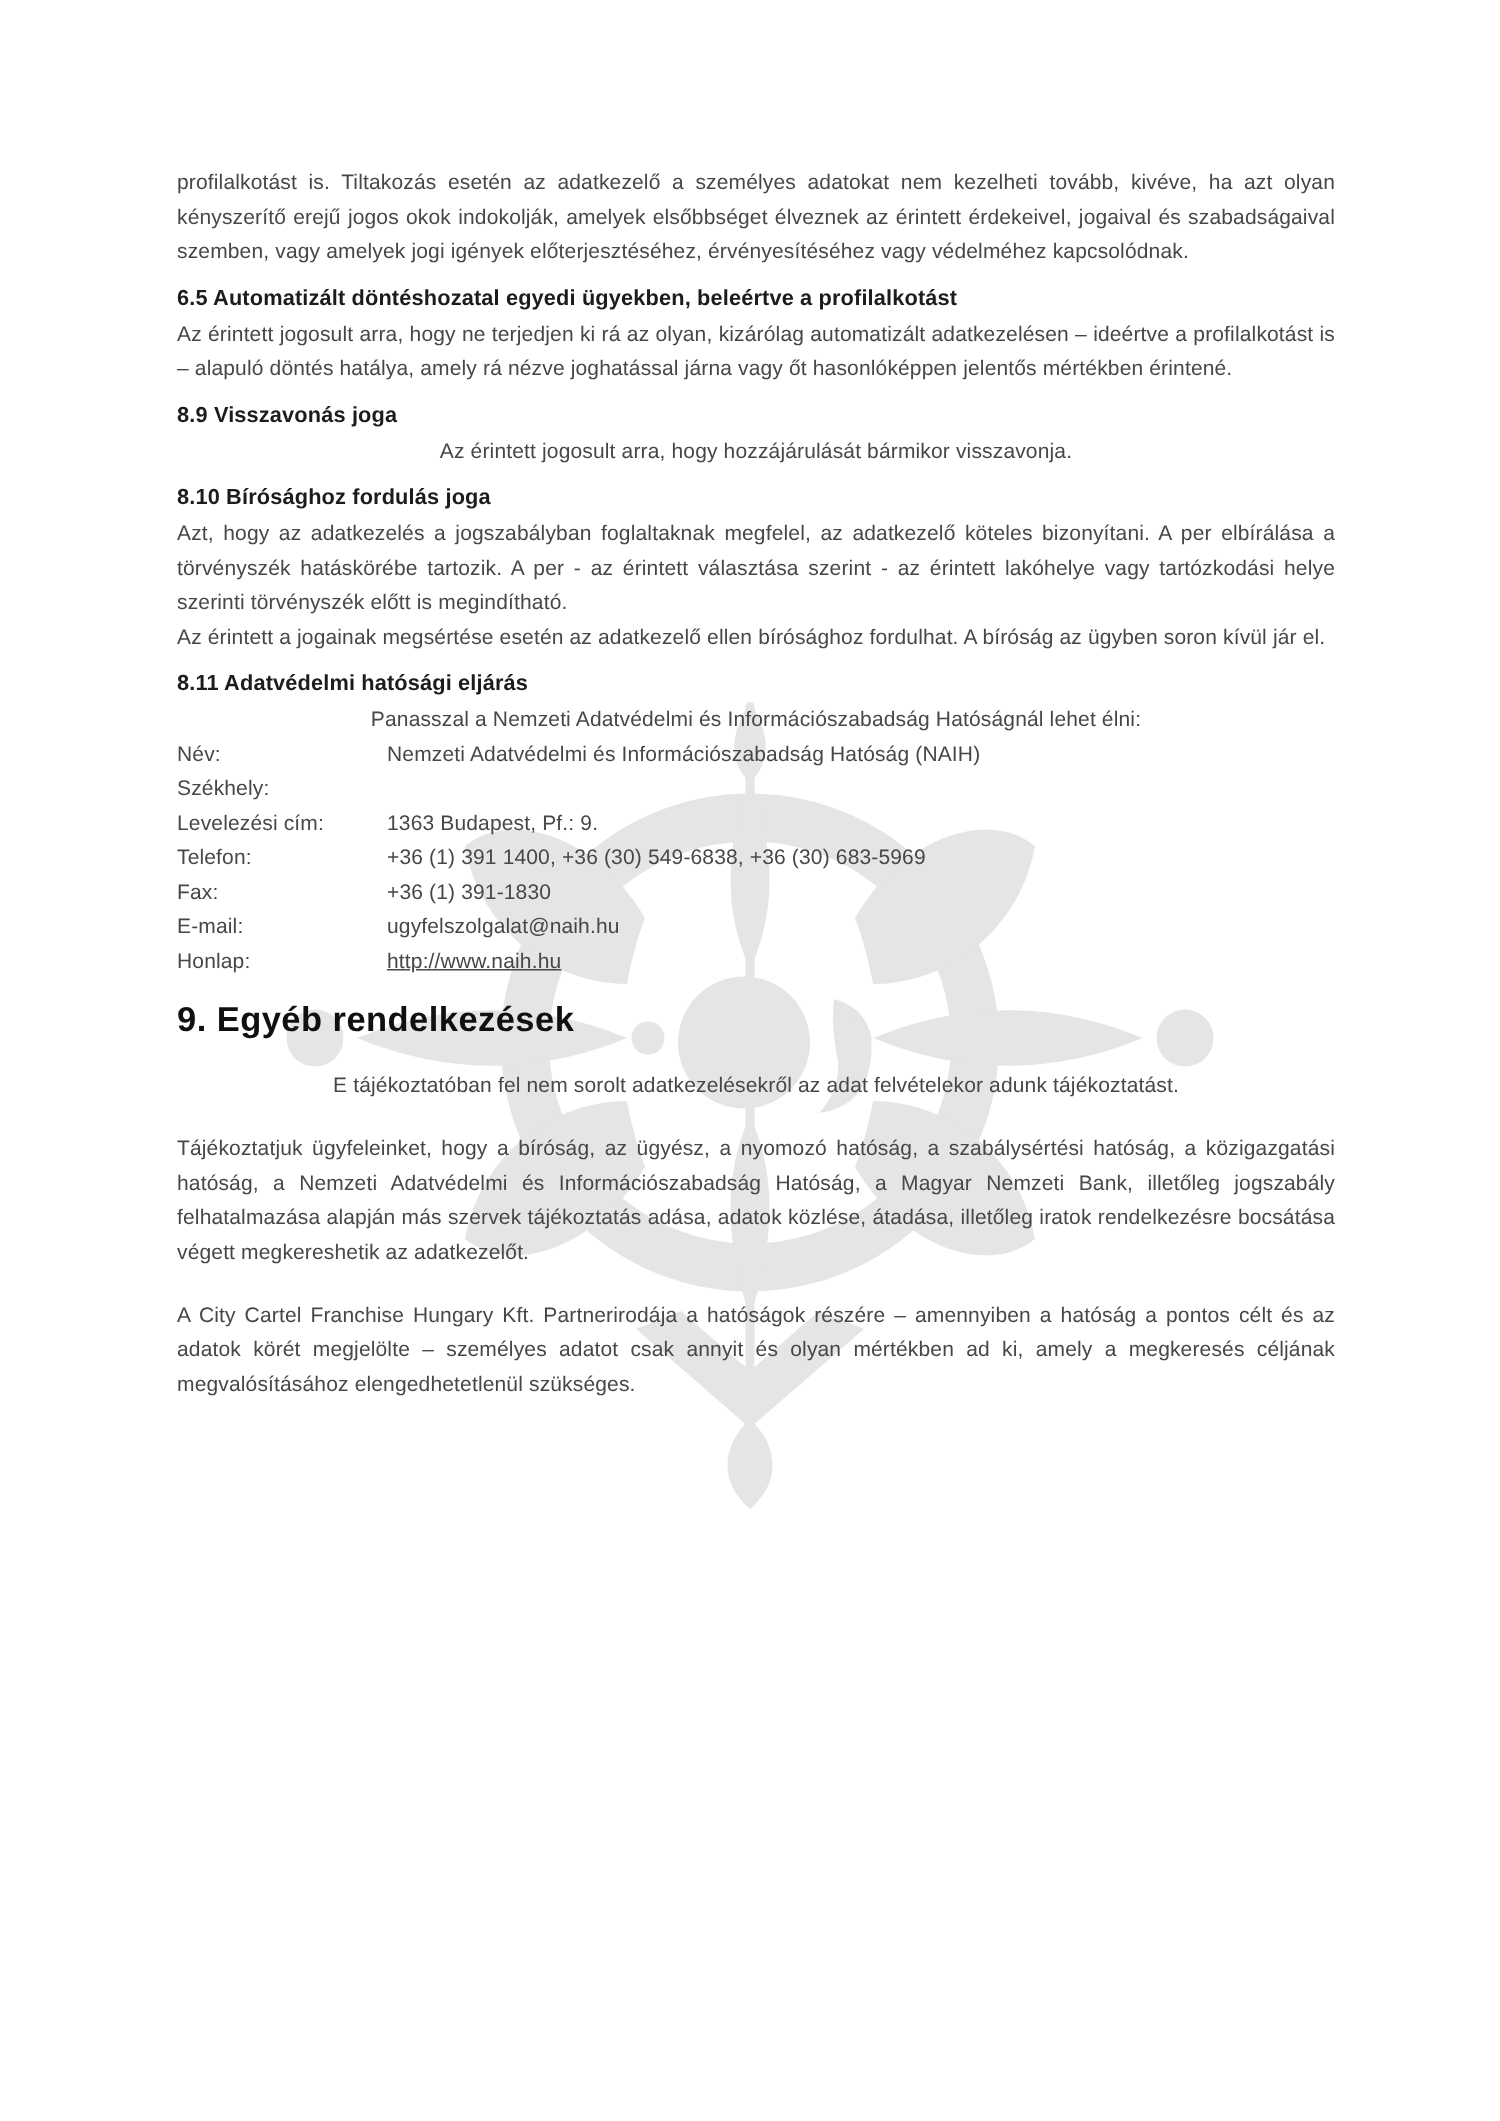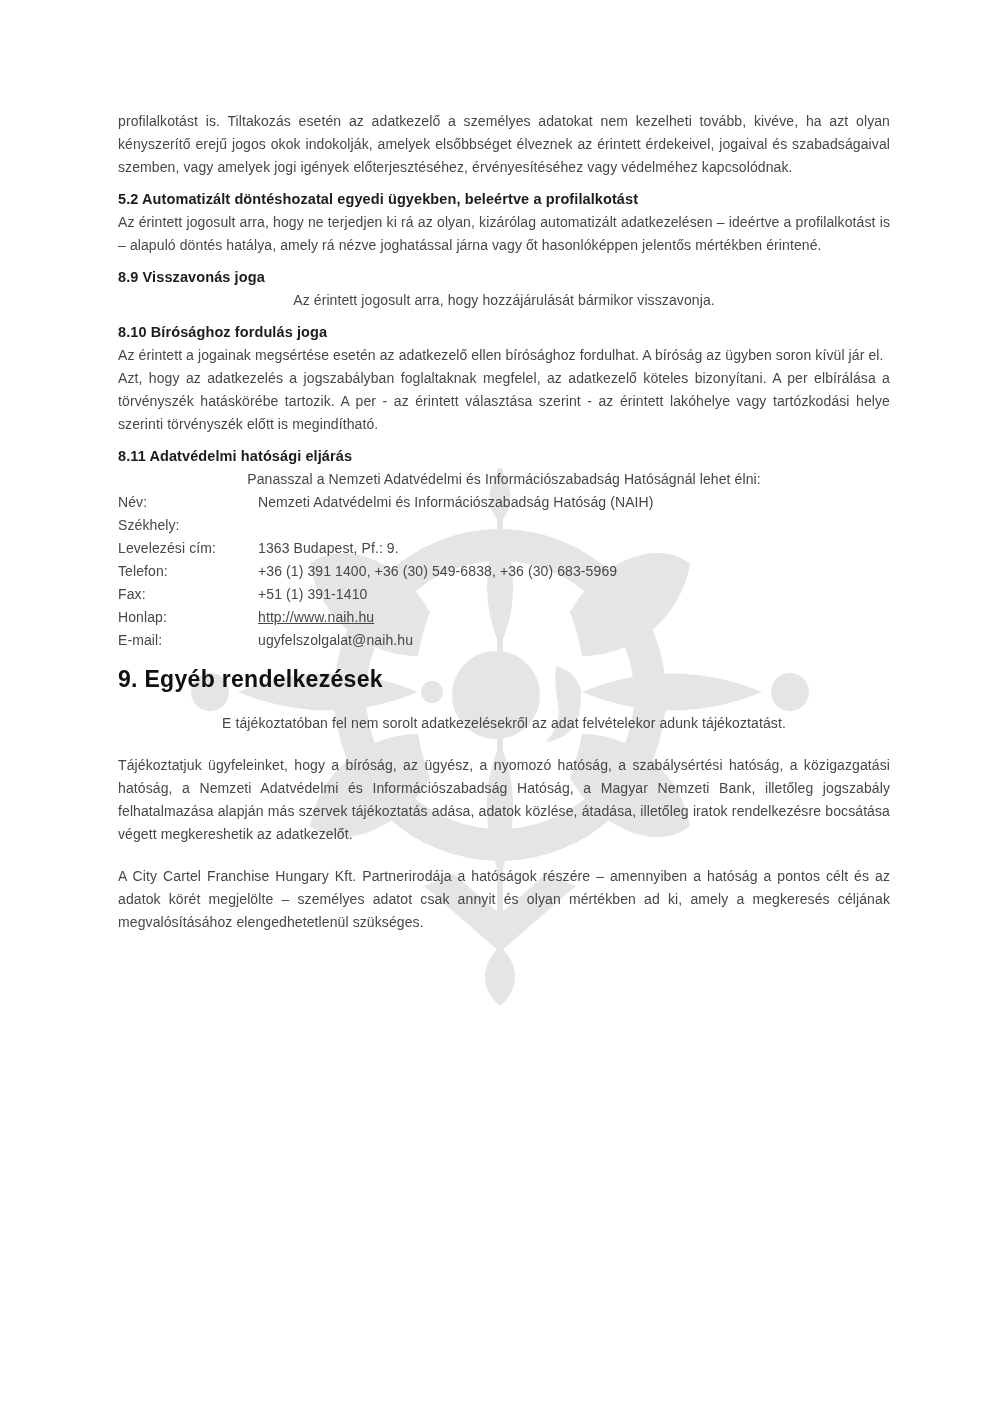--- a/index.html
+++ b/index.html
@@ -82,29 +82,29 @@
       <path d="M244 436 L 320 502 L 396 436 L 366 424 L 320 464 L 274 424 Z"></path>
 
       <path d="M320 556 C 299 538, 301 514, 320 496 C 339 514, 341 538, 320 556 Z"></path>
     </g>
   </svg>
 
   <div class="content">
 
     <p class="para">profilalkotást is. Tiltakozás esetén az adatkezelő a személyes adatokat nem kezelheti tovább, kivéve, ha azt olyan kényszerítő erejű jogos okok indokolják, amelyek elsőbbséget élveznek az érintett érdekeivel, jogaival és szabadságaival szemben, vagy amelyek jogi igények előterjesztéséhez, érvényesítéséhez vagy védelméhez kapcsolódnak.</p>
 
-    <h2 class="sec-heading">5.2 Automatizált döntéshozatal egyedi ügyekben, beleértve a profilalkotást</h2>
+    <h2 class="sec-heading">6.5 Automatizált döntéshozatal egyedi ügyekben, beleértve a profilalkotást</h2>
     <p class="para">Az érintett jogosult arra, hogy ne terjedjen ki rá az olyan, kizárólag automatizált adatkezelésen – ideértve a profilalkotást is – alapuló döntés hatálya, amely rá nézve joghatással járna vagy őt hasonlóképpen jelentős mértékben érintené.</p>
 
     <h2 class="sec-heading">8.9 Visszavonás joga</h2>
     <p class="para single">Az érintett jogosult arra, hogy hozzájárulását bármikor visszavonja.</p>
 
     <h2 class="sec-heading">8.10 Bírósághoz fordulás joga</h2>
+    <p class="para">Azt, hogy az adatkezelés a jogszabályban foglaltaknak megfelel, az adatkezelő köteles bizonyítani. A per elbírálása a törvényszék hatáskörébe tartozik. A per - az érintett választása szerint - az érintett lakóhelye vagy tartózkodási helye szerinti törvényszék előtt is megindítható.</p>
     <p class="para">Az érintett a jogainak megsértése esetén az adatkezelő ellen bírósághoz fordulhat. A bíróság az ügyben soron kívül jár el.</p>
-    <p class="para">Azt, hogy az adatkezelés a jogszabályban foglaltaknak megfelel, az adatkezelő köteles bizonyítani. A per elbírálása a törvényszék hatáskörébe tartozik. A per - az érintett választása szerint - az érintett lakóhelye vagy tartózkodási helye szerinti törvényszék előtt is megindítható.</p>
 
     <h2 class="sec-heading">8.11 Adatvédelmi hatósági eljárás</h2>
     <p class="para single">Panasszal a Nemzeti Adatvédelmi és Információszabadság Hatóságnál lehet élni:</p>
 
     <div class="contact-table">
       <div class="contact-row">
         <span class="contact-label">Név:</span>
         <span class="contact-value">Nemzeti Adatvédelmi és Információszabadság Hatóság (NAIH)</span>
       </div>
       <div class="contact-row">
@@ -113,29 +113,29 @@
       <div class="contact-row">
         <span class="contact-label">Levelezési cím:</span>
         <span class="contact-value">1363 Budapest, Pf.: 9.</span>
       </div>
       <div class="contact-row">
         <span class="contact-label">Telefon:</span>
         <span class="contact-value">+36 (1) 391 1400, +36 (30) 549-6838, +36 (30) 683-5969</span>
       </div>
       <div class="contact-row">
         <span class="contact-label">Fax:</span>
-        <span class="contact-value">+51 (1) 391-1410</span>
+        <span class="contact-value">+36 (1) 391-1830</span>
+      </div>
+      <div class="contact-row">
+        <span class="contact-label">E-mail:</span>
+        <span class="contact-value">ugyfelszolgalat@naih.hu</span>
       </div>
       <div class="contact-row">
         <span class="contact-label">Honlap:</span>
         <span class="contact-value"><a href="#" class="site-link">http://www.naih.hu</a></span>
-      </div>
-      <div class="contact-row">
-        <span class="contact-label">E-mail:</span>
-        <span class="contact-value">ugyfelszolgalat@naih.hu</span>
       </div>
     </div>
 
     <h1 class="big-heading">9. Egyéb rendelkezések</h1>
     <p class="para single spaced-sm">E tájékoztatóban fel nem sorolt adatkezelésekről az adat felvételekor adunk tájékoztatást.</p>
     <p class="para spaced">Tájékoztatjuk ügyfeleinket, hogy a bíróság, az ügyész, a nyomozó hatóság, a szabálysértési hatóság, a közigazgatási hatóság, a Nemzeti Adatvédelmi és Információszabadság Hatóság, a Magyar Nemzeti Bank, illetőleg jogszabály felhatalmazása alapján más szervek tájékoztatás adása, adatok közlése, átadása, illetőleg iratok rendelkezésre bocsátása végett megkereshetik az adatkezelőt.</p>
     <p class="para spaced">A City Cartel Franchise Hungary Kft. Partnerirodája a hatóságok részére – amennyiben a hatóság a pontos célt és az adatok körét megjelölte – személyes adatot csak annyit és olyan mértékben ad ki, amely a megkeresés céljának megvalósításához elengedhetetlenül szükséges.</p>
 
   </div>
 

